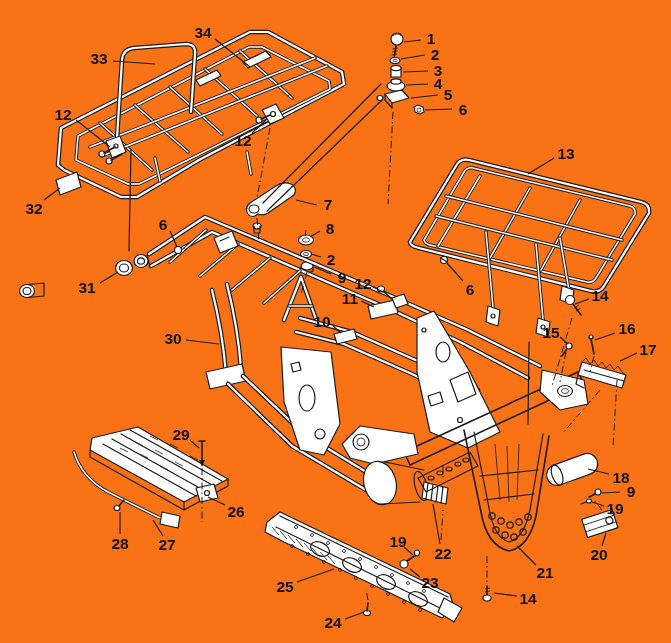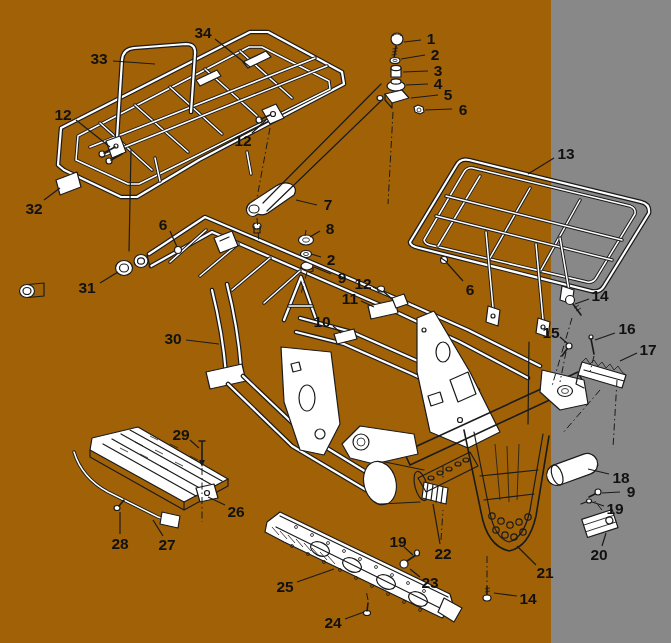--- a/index.html
+++ b/index.html
@@ -1,16 +1,16 @@
 <!DOCTYPE html>
 <html><head>
 <meta charset="utf-8">
 <style>
   html,body{margin:0;padding:0;background:#888;}
-  #stage{width:551px;height:643px;background:#a16207;position:relative;font-family:"Liberation Sans",sans-serif;}
+  #stage{width:671px;height:643px;background:#f97316;position:relative;font-family:"Liberation Sans",sans-serif;}
   svg{display:block;}
   
   .t  {stroke:#1b1b1b;stroke-width:4.6;fill:none;stroke-linecap:round;stroke-linejoin:round;}
   .ti {stroke:#ffffff;stroke-width:2.2;fill:none;stroke-linecap:round;stroke-linejoin:round;}
   .t2 {stroke:#1b1b1b;stroke-width:3.4;fill:none;stroke-linecap:round;stroke-linejoin:round;}
   .t2i{stroke:#ffffff;stroke-width:1.5;fill:none;stroke-linecap:round;stroke-linejoin:round;}
   .ln {stroke:#1b1b1b;stroke-width:1.2;fill:none;stroke-linecap:round;stroke-linejoin:round;}
   .lnb{stroke:#1b1b1b;stroke-width:1.6;fill:none;stroke-linecap:round;stroke-linejoin:round;}
   .lnf{stroke:#1b1b1b;stroke-width:1.2;fill:#ffffff;stroke-linejoin:round;}
   .lnt{stroke:#1b1b1b;stroke-width:0.8;fill:none;}

